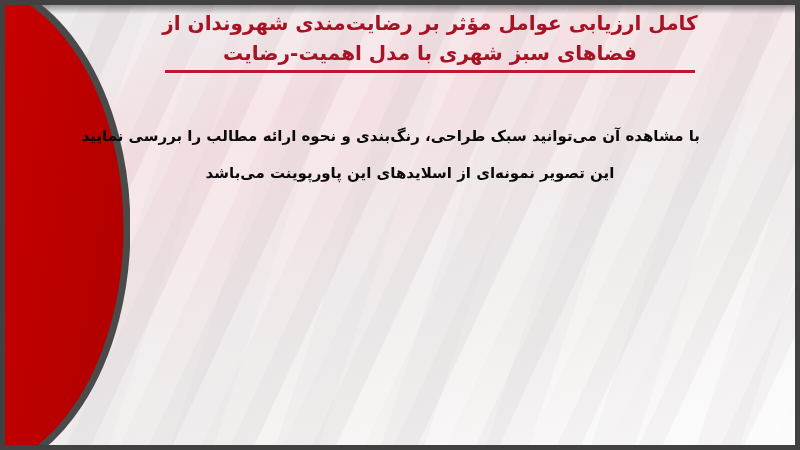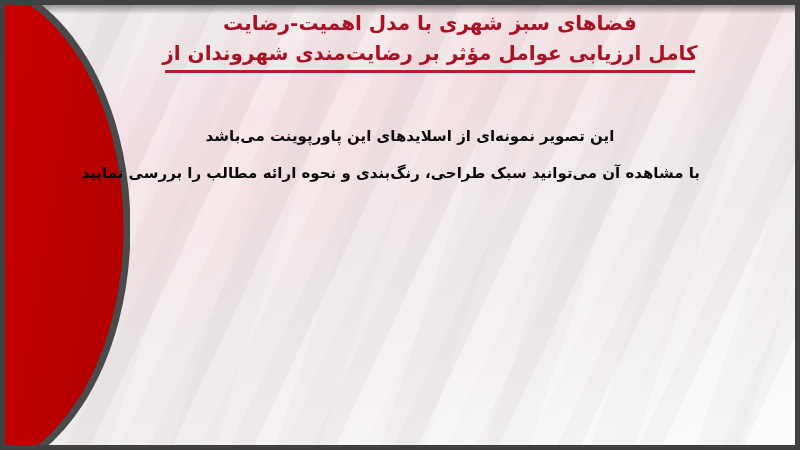--- a/index.html
+++ b/index.html
@@ -167,24 +167,24 @@
           <stop offset="0%" stop-color="#c40000"></stop>
           <stop offset="45%" stop-color="#cf0000"></stop>
           <stop offset="100%" stop-color="#b50000"></stop>
         </linearGradient>
       </defs>
       <ellipse cx="165" cy="250" rx="162" ry="248" fill="url(#redgrad)" stroke="#4a4a4a" stroke-width="7"></ellipse>
     </svg>
   </div>
 
   <div class="title-block">
+    <div class="title-line">کامل ارزیابی عوامل مؤثر بر رضایت‌مندی شهروندان از</div>
     <div class="title-line">فضاهای سبز شهری با مدل اهمیت-رضایت</div>
-    <div class="title-line">کامل ارزیابی عوامل مؤثر بر رضایت‌مندی شهروندان از</div>
     <div class="title-rule"></div>
   </div>
 
   <div class="body-block">
+    <div class="body-line">با مشاهده آن می‌توانید سبک طراحی، رنگ‌بندی و نحوه ارائه مطالب را بررسی نمایید</div>
     <div class="body-line">این تصویر نمونه‌ای از اسلایدهای این پاورپوینت می‌باشد</div>
-    <div class="body-line">با مشاهده آن می‌توانید سبک طراحی، رنگ‌بندی و نحوه ارائه مطالب را بررسی نمایید</div>
   </div>
 
   <div class="frame-border"></div>
 </div>
 
 </body></html>

